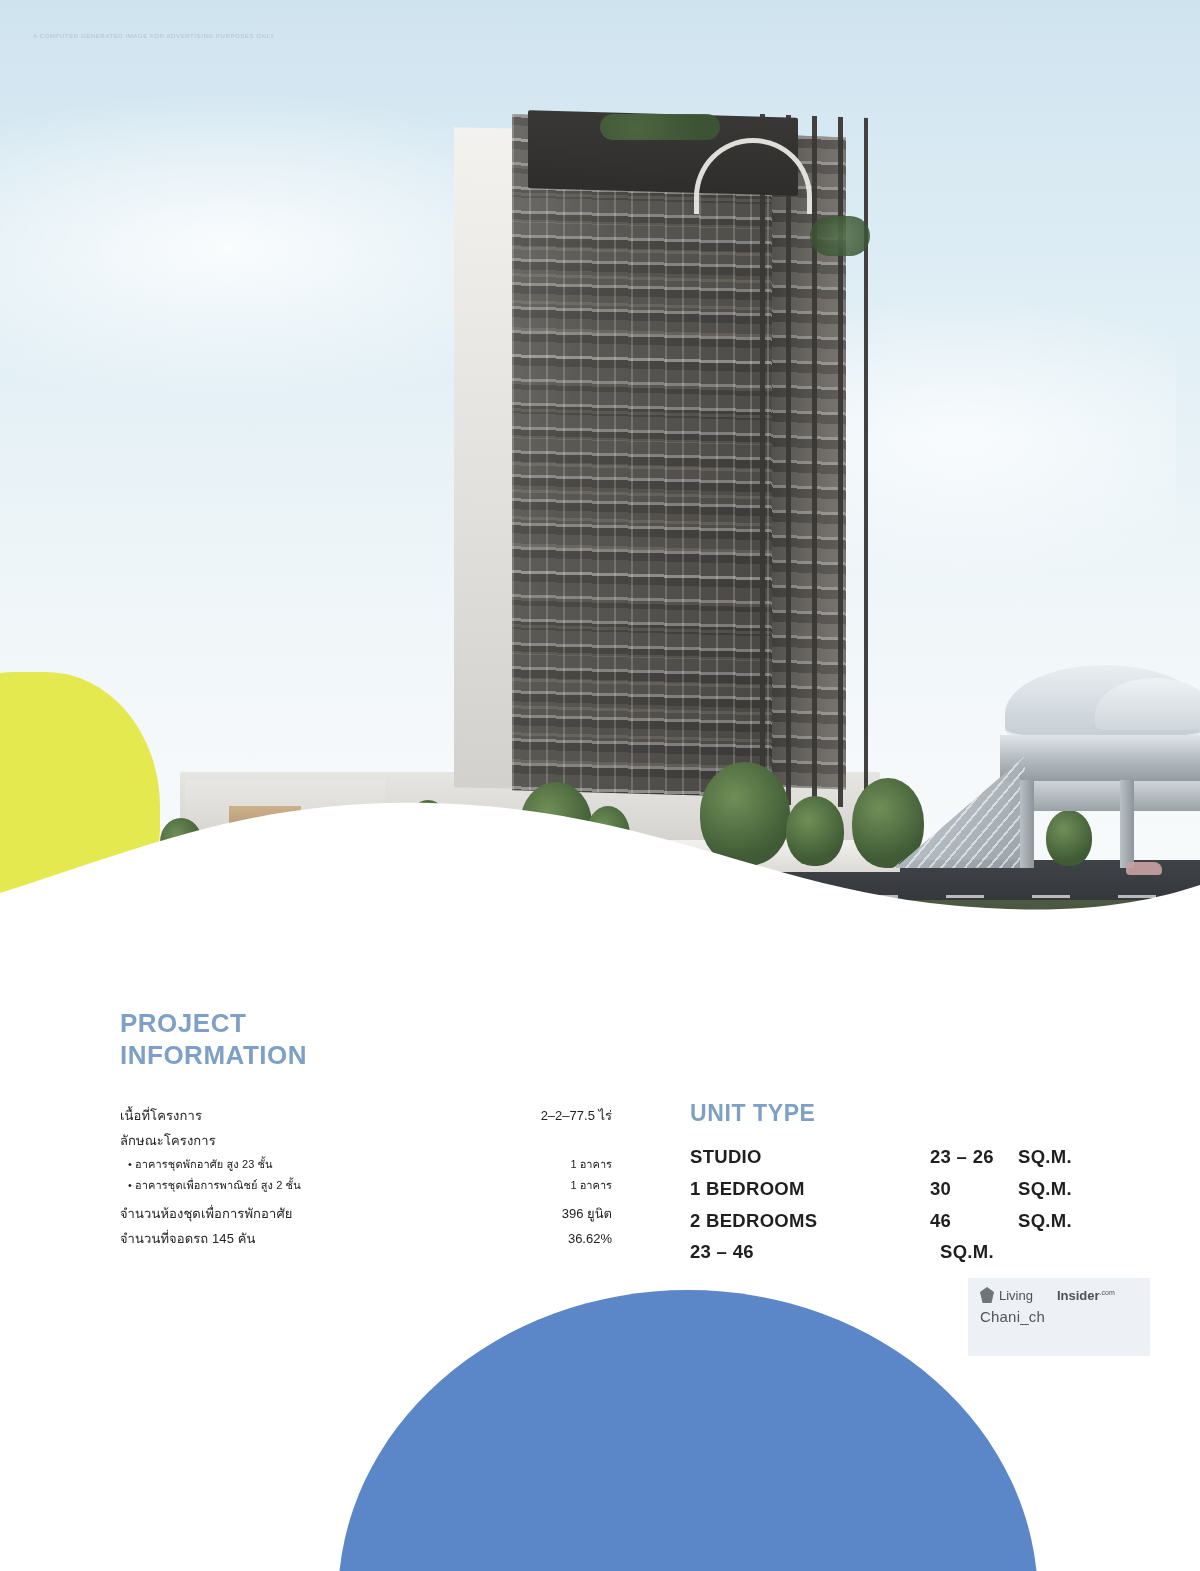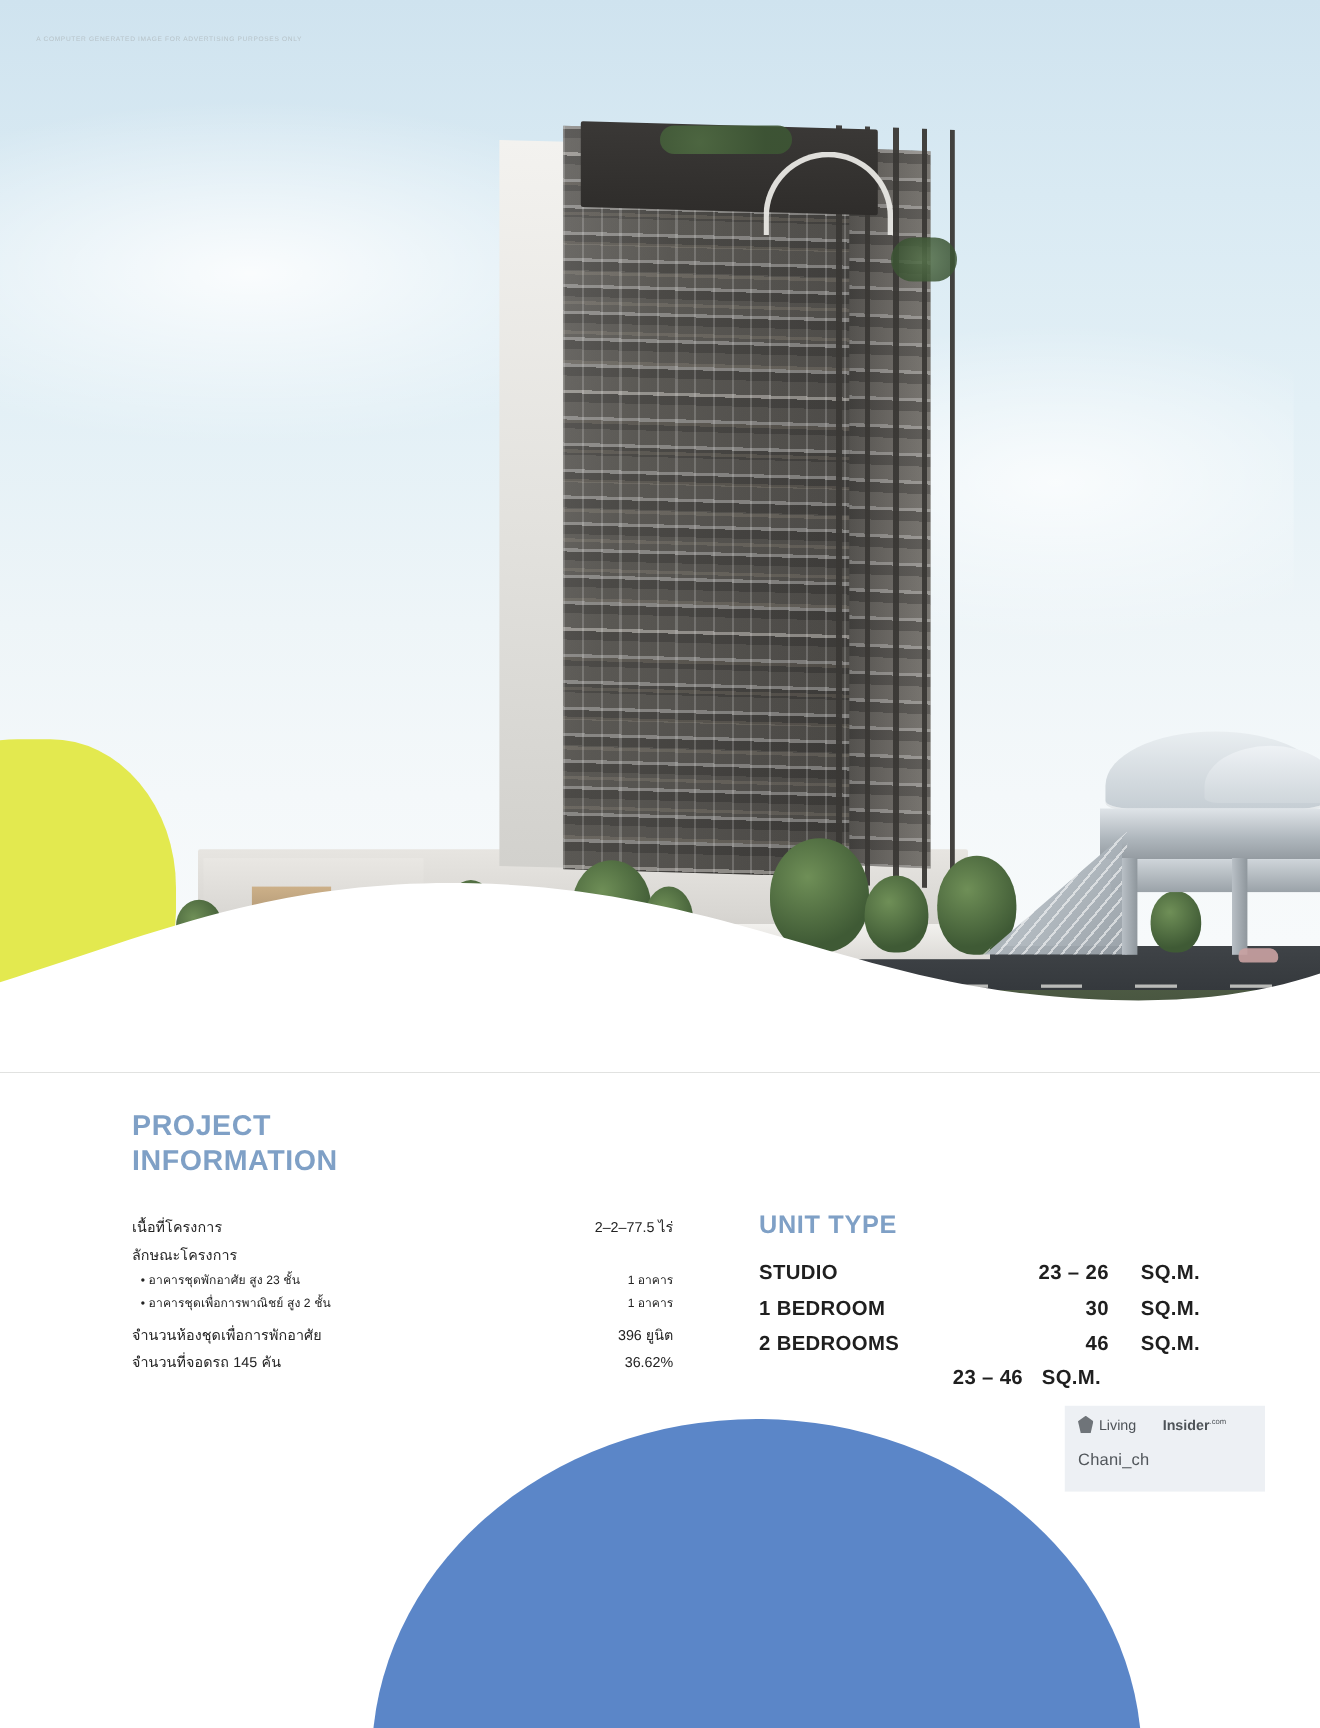--- a/index.html
+++ b/index.html
@@ -372,22 +372,22 @@
   .unit-row {
     display: grid;
     grid-template-columns: 240px 78px auto;
     font-size: 18.5px;
     font-weight: 700;
     color: #1f1f1f;
     line-height: 1.72;
     letter-spacing: .3px;
     white-space: nowrap;
   }
-  .unit-row .u-size { text-align: right; }
-  .unit-row .u-unit { text-align: center; padding-left: 10px; }
+  .unit-row .u-size { }
+  .unit-row .u-unit { text-align: left; padding-left: 10px; }
 
   .watermark {
     position: absolute;
     left: 968px; top: 1278px;
     width: 182px; height: 78px;
     background: rgba(235,238,243,0.88);
     z-index: 9;
     padding: 9px 12px;
     color: #4e5358;
   }
@@ -399,21 +399,21 @@
   }
   .wm-logo {
     width: 14px; height: 16px;
     background: #6f7479;
     clip-path: polygon(50% 0%, 100% 32%, 82% 100%, 18% 100%, 0 32%);
     display: inline-block;
   }
   .wm-brand b { font-weight: 700; margin-left: 24px; }
   .wm-sup { font-size: 7px; vertical-align: super; }
   .wm-user {
-    margin-top: 16px;
+    margin-top: 5px;
     font-size: 15px;
     color: #51565b;
     letter-spacing: .2px;
   }
 </style>
 </head>
 <body>
 
 <div class="page">
 

